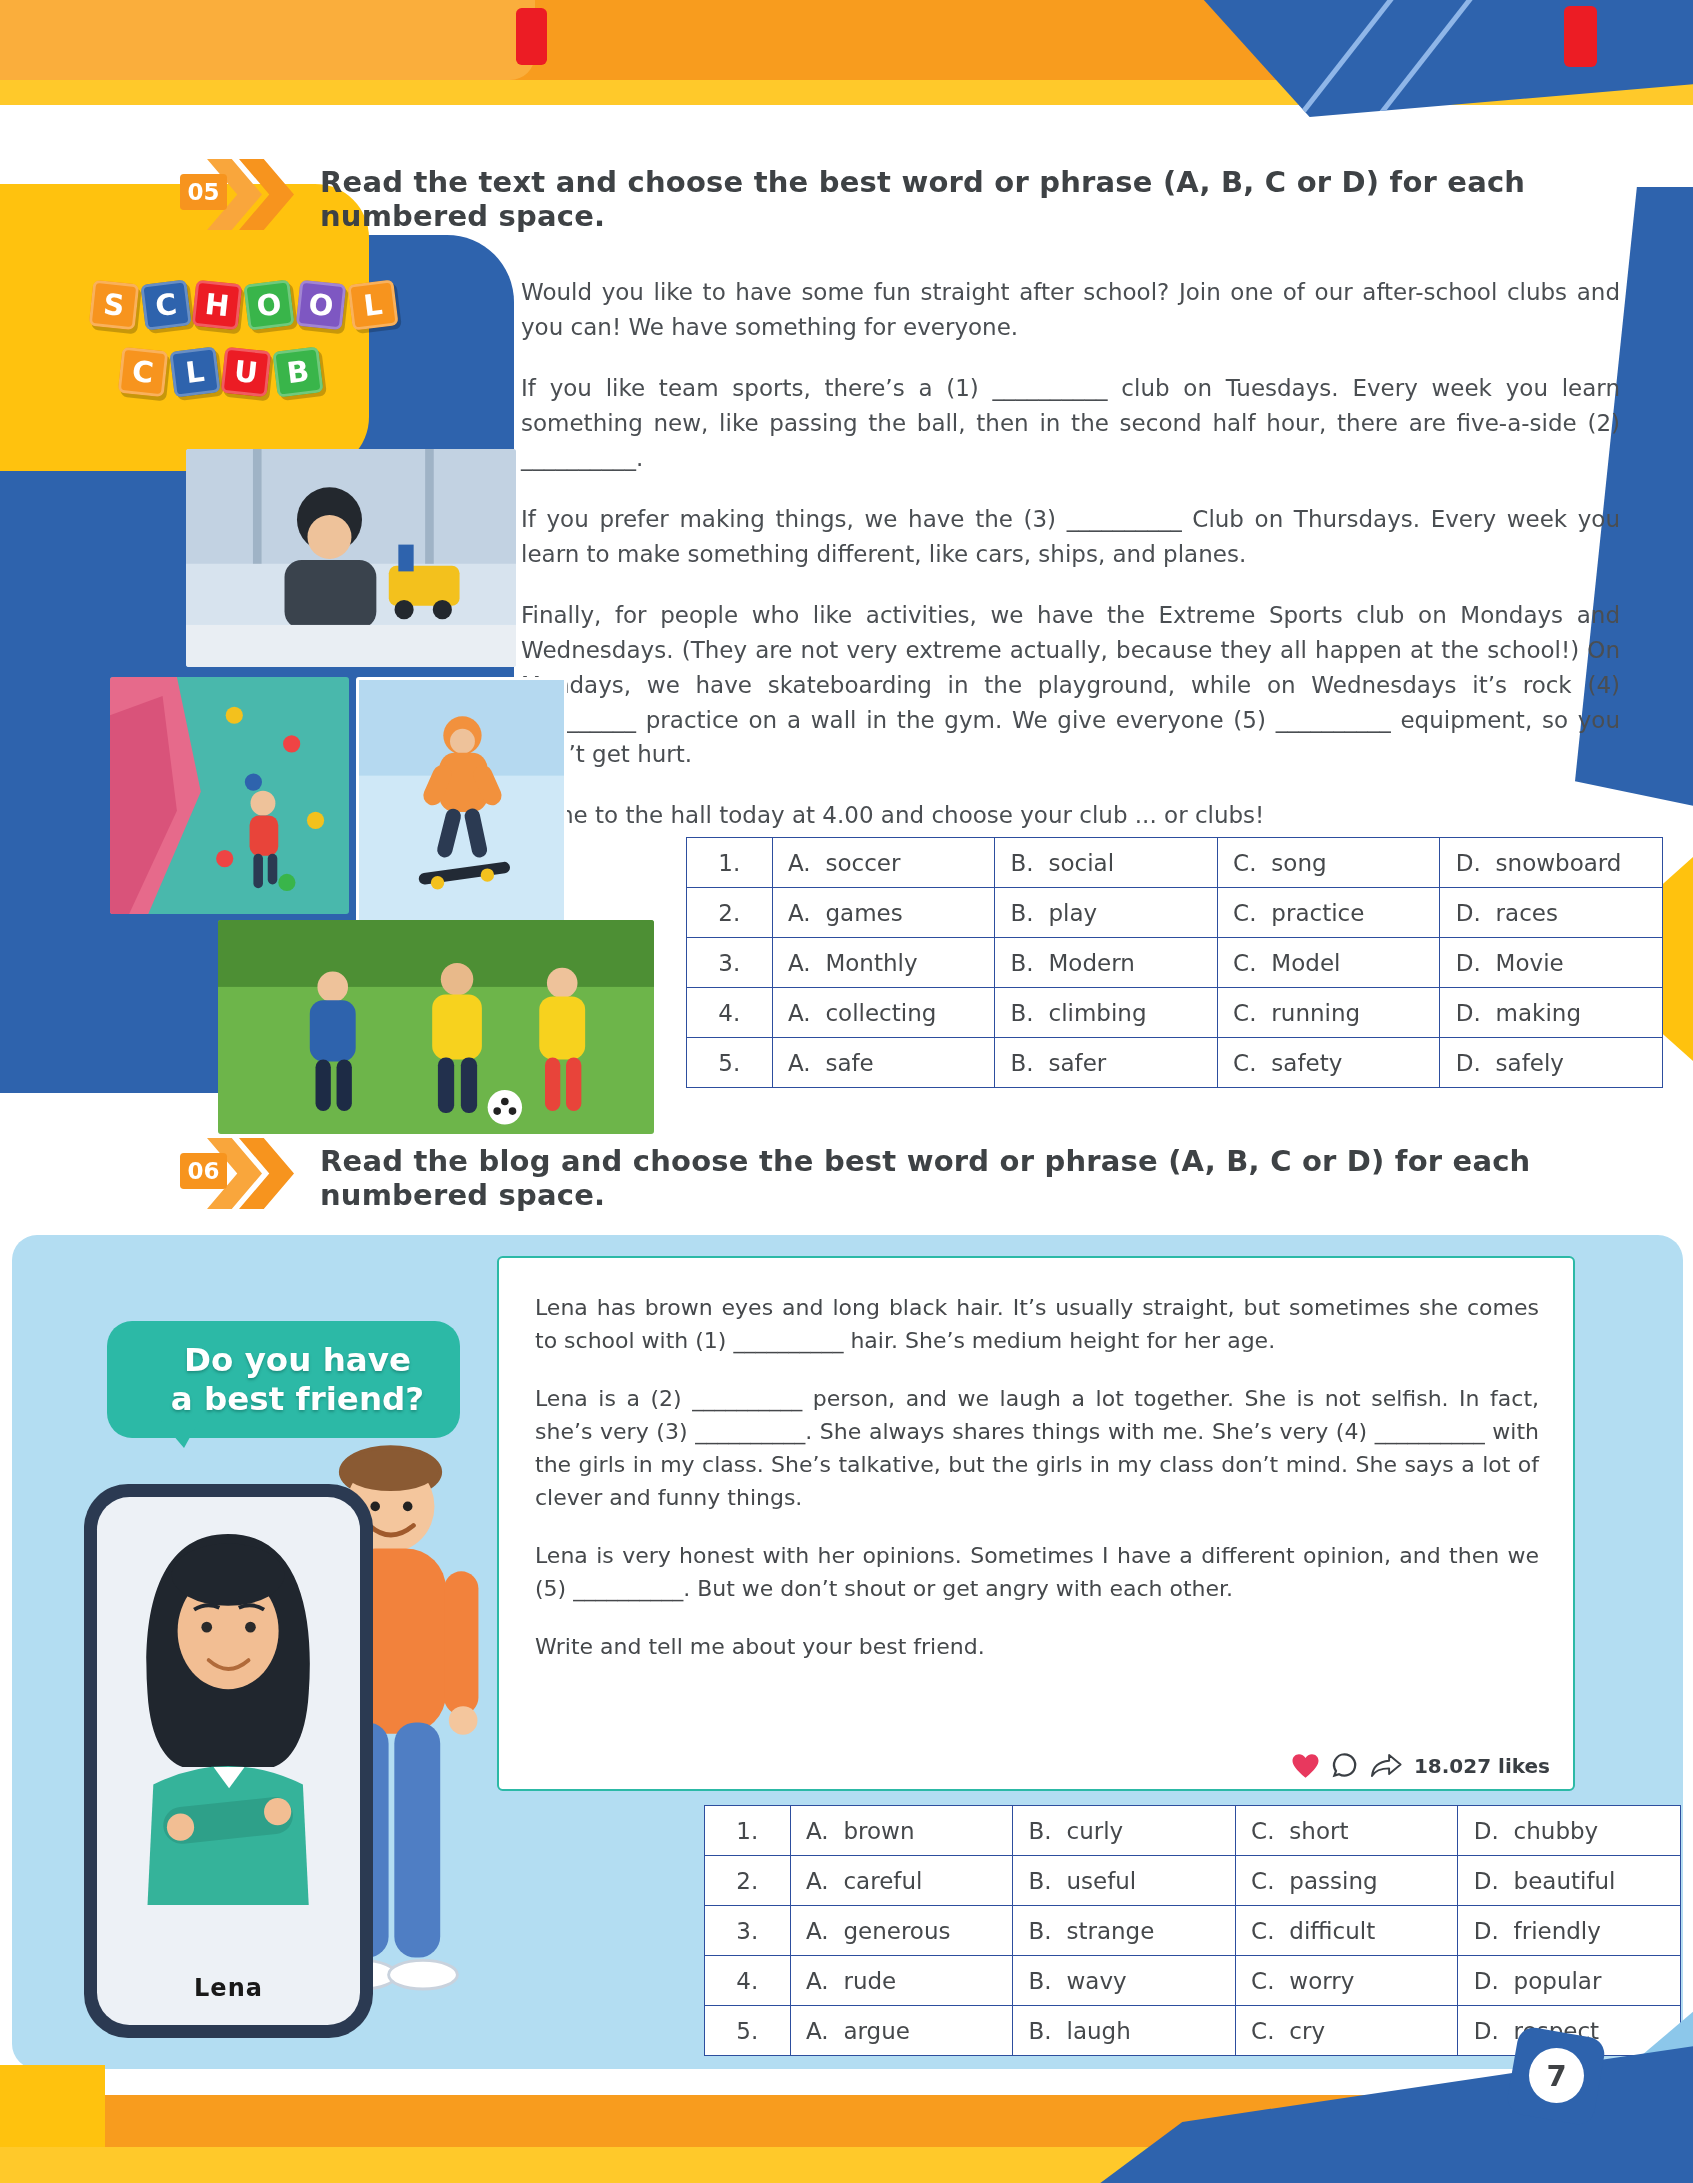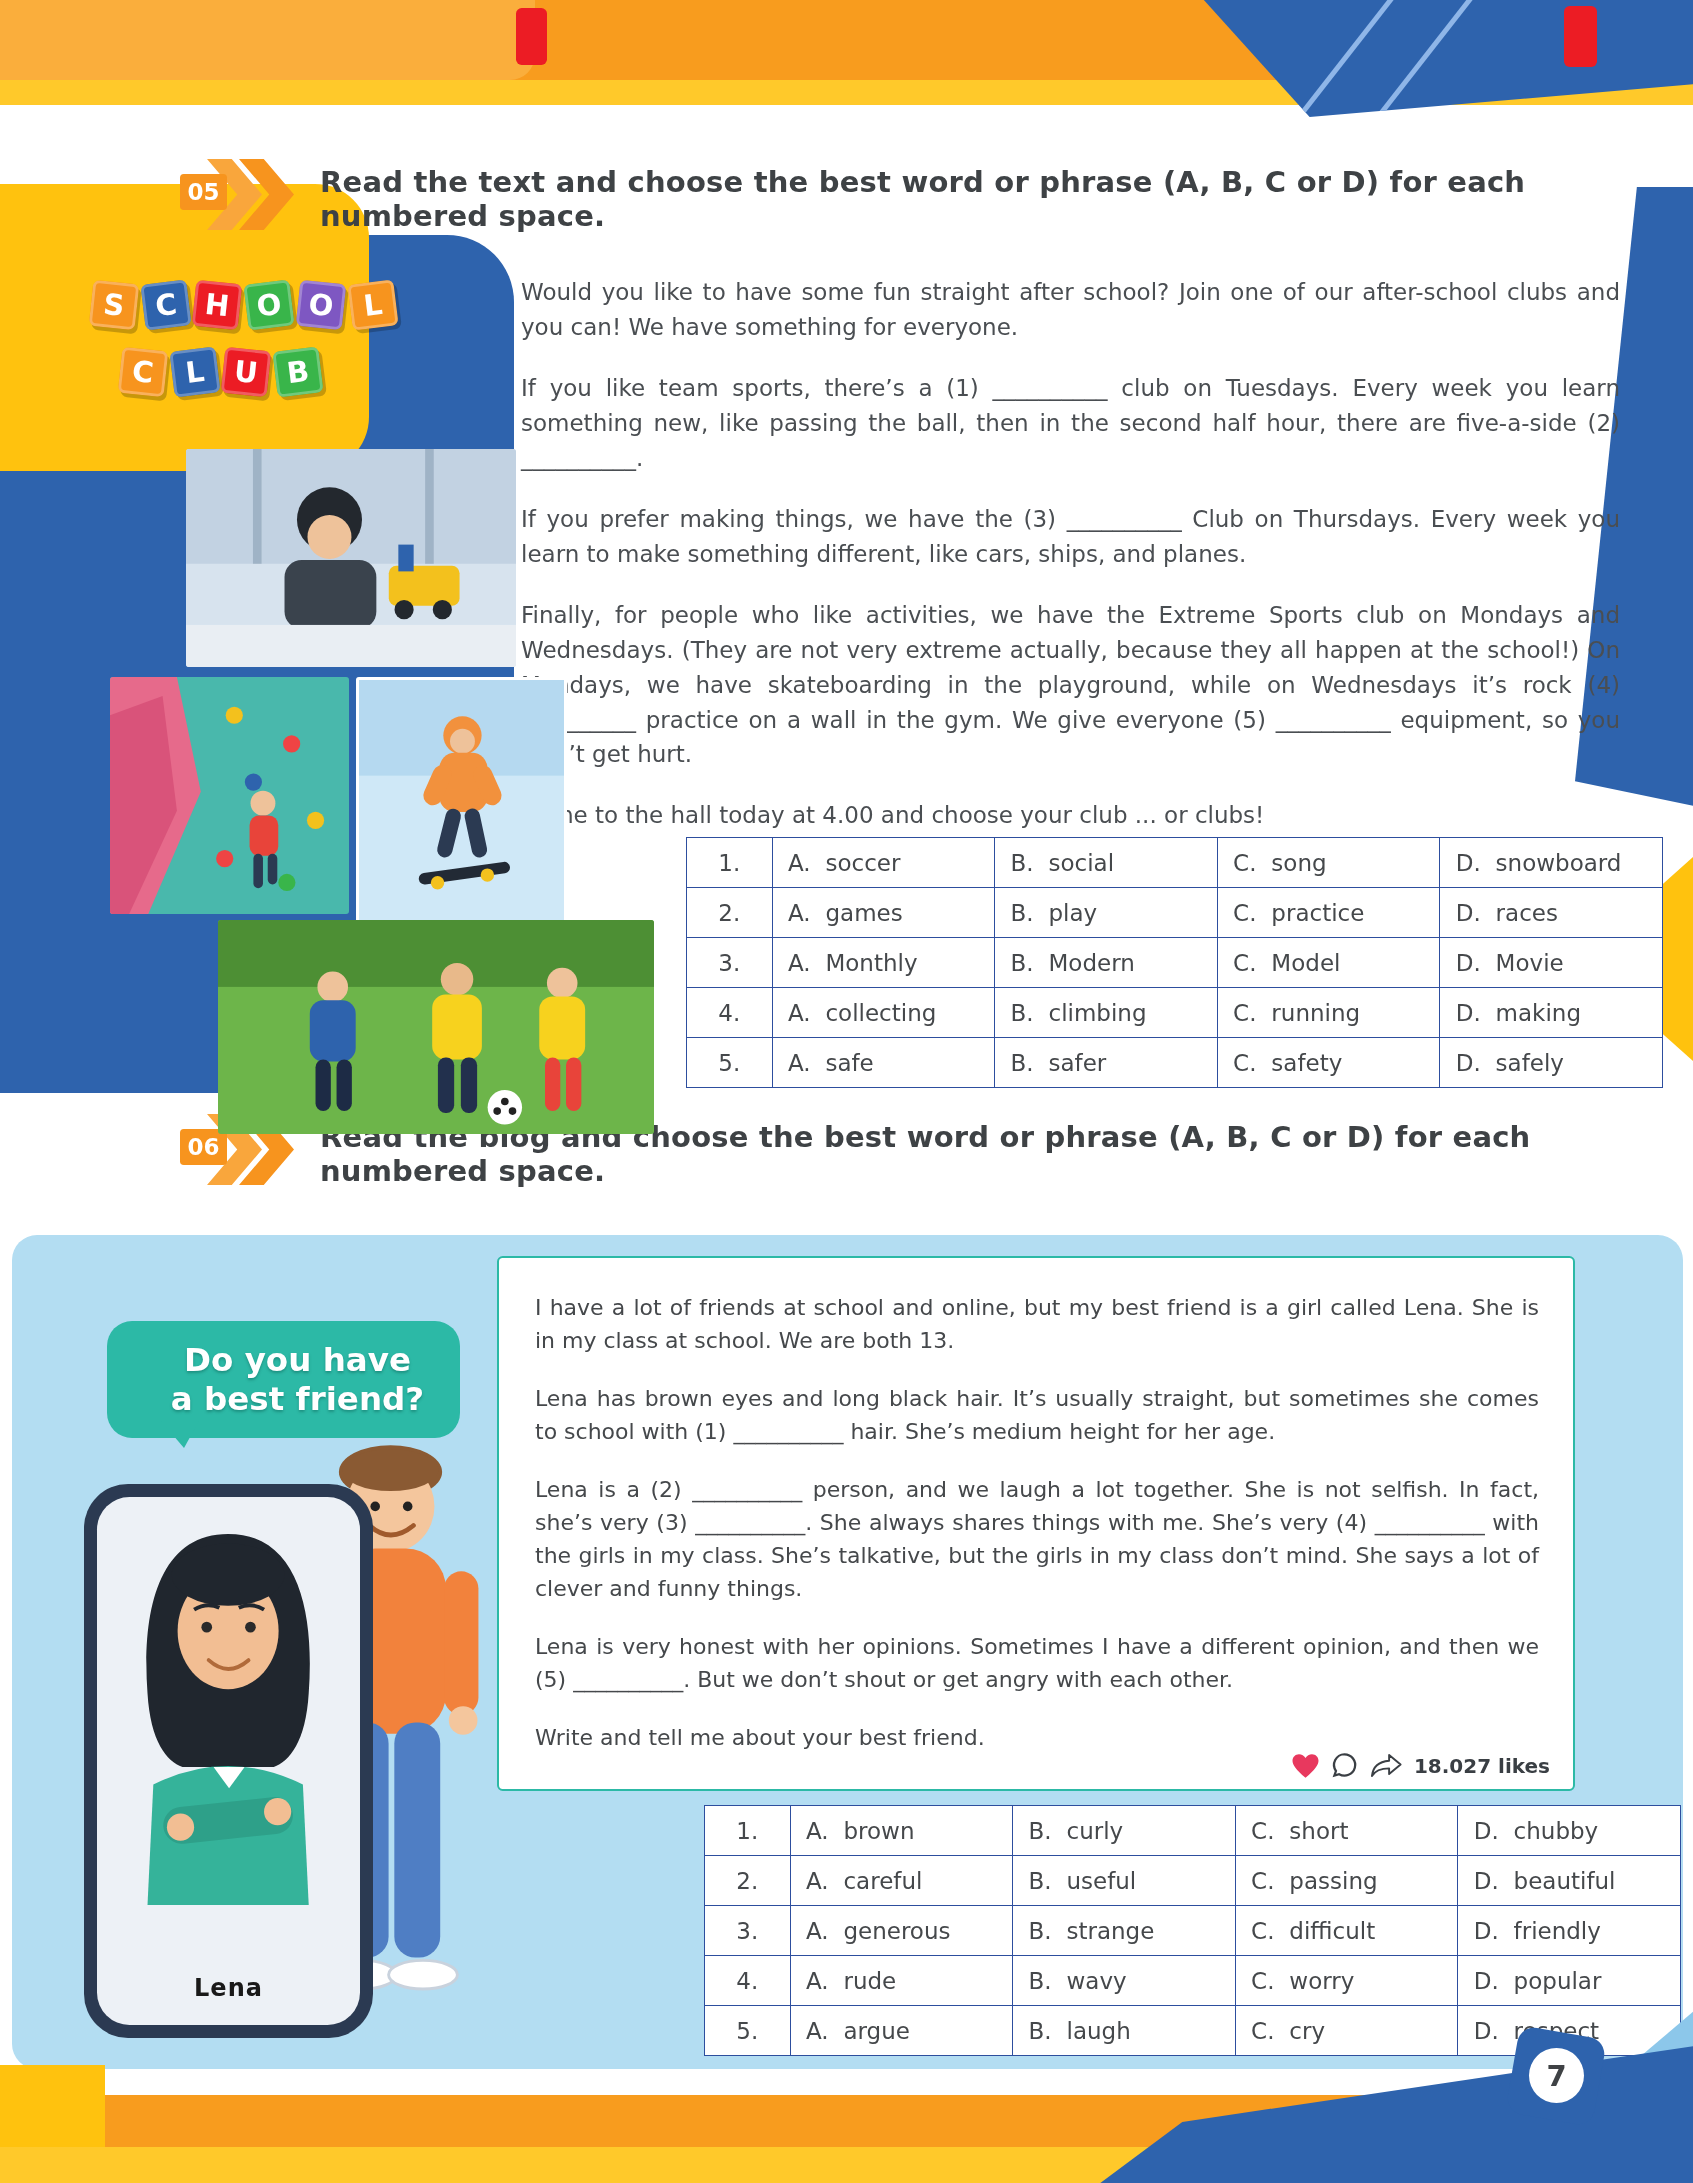--- a/index.html
+++ b/index.html
@@ -263,21 +263,21 @@
     <tr>
       <td class="num">5.</td>
       <td class="opt">A. safe</td>
       <td class="opt">B. safer</td>
       <td class="opt">C. safety</td>
       <td class="opt">D. safely</td>
     </tr>
   </tbody>
     </table>
 
-  <div class="abs ex-header" style="left:180px;top:1114px;">
+  <div class="abs ex-header" style="left:180px;top:1138px;">
     <div class="ex-arrow">
       <span class="chev chev1"></span>
       <span class="chev chev2"></span>
       <span class="ex-num">06</span>
     </div>
     <h2 class="ex-title">Read the blog and choose the best word or phrase (A, B, C or D) for each numbered space.</h2>
   </div>
 
   <div class="abs panel-lightblue"></div>
 
@@ -321,21 +321,20 @@
         <polygon points="120,278 152,278 136,300" fill="#ffffff"></polygon>
         <rect x="68" y="314" width="134" height="38" rx="19" fill="#2EA089" transform="rotate(-6 135 333)"></rect>
         <circle cx="86" cy="340" r="14" fill="#F2BE93"></circle>
           <circle cx="186" cy="324" r="14" fill="#F2BE93"></circle>
       </svg>
       <div class="phone-label">Lena</div>
     </div>
   </div>
 
   <div class="abs blog-box">
-    <p>I have a lot of friends at school and online, but my best friend is a girl called Lena. She is in my class at school. We are both 13.</p>
     <p>Lena has brown eyes and long black hair. It’s usually straight, but sometimes she comes to school with (1) __________ hair. She’s medium height for her age.</p>
     <p>Lena is a (2) __________ person, and we laugh a lot together. She is not selfish. In fact, she’s very (3) __________. She always shares things with me. She’s very (4) __________ with the girls in my class. She’s talkative, but the girls in my class don’t mind. She says a lot of clever and funny things.</p>
     <p>Lena is very honest with her opinions. Sometimes I have a different opinion, and then we (5) __________. But we don’t shout or get angry with each other.</p>
     <p>Write and tell me about your best friend.</p>
     <div class="social-row">
       <svg width="29" height="26" viewBox="0 0 24 22">
         <path d="M12 21 C4 14 1 10 1 6.5 C1 3.4 3.4 1 6.5 1 C8.7 1 10.9 2.3 12 4.3 C13.1 2.3 15.3 1 17.5 1 C20.6 1 23 3.4 23 6.5 C23 10 20 14 12 21 Z" fill="#E8385E"></path>
       </svg>
       <svg width="27" height="27" viewBox="0 0 24 24">
         <path d="M12 2 a9.5 9.5 0 1 1 -4.8 17.7 L3 21 l1.4 -4.1 A9.5 9.5 0 0 1 12 2 Z" fill="none" stroke="#3A3F44" stroke-width="2"></path>

